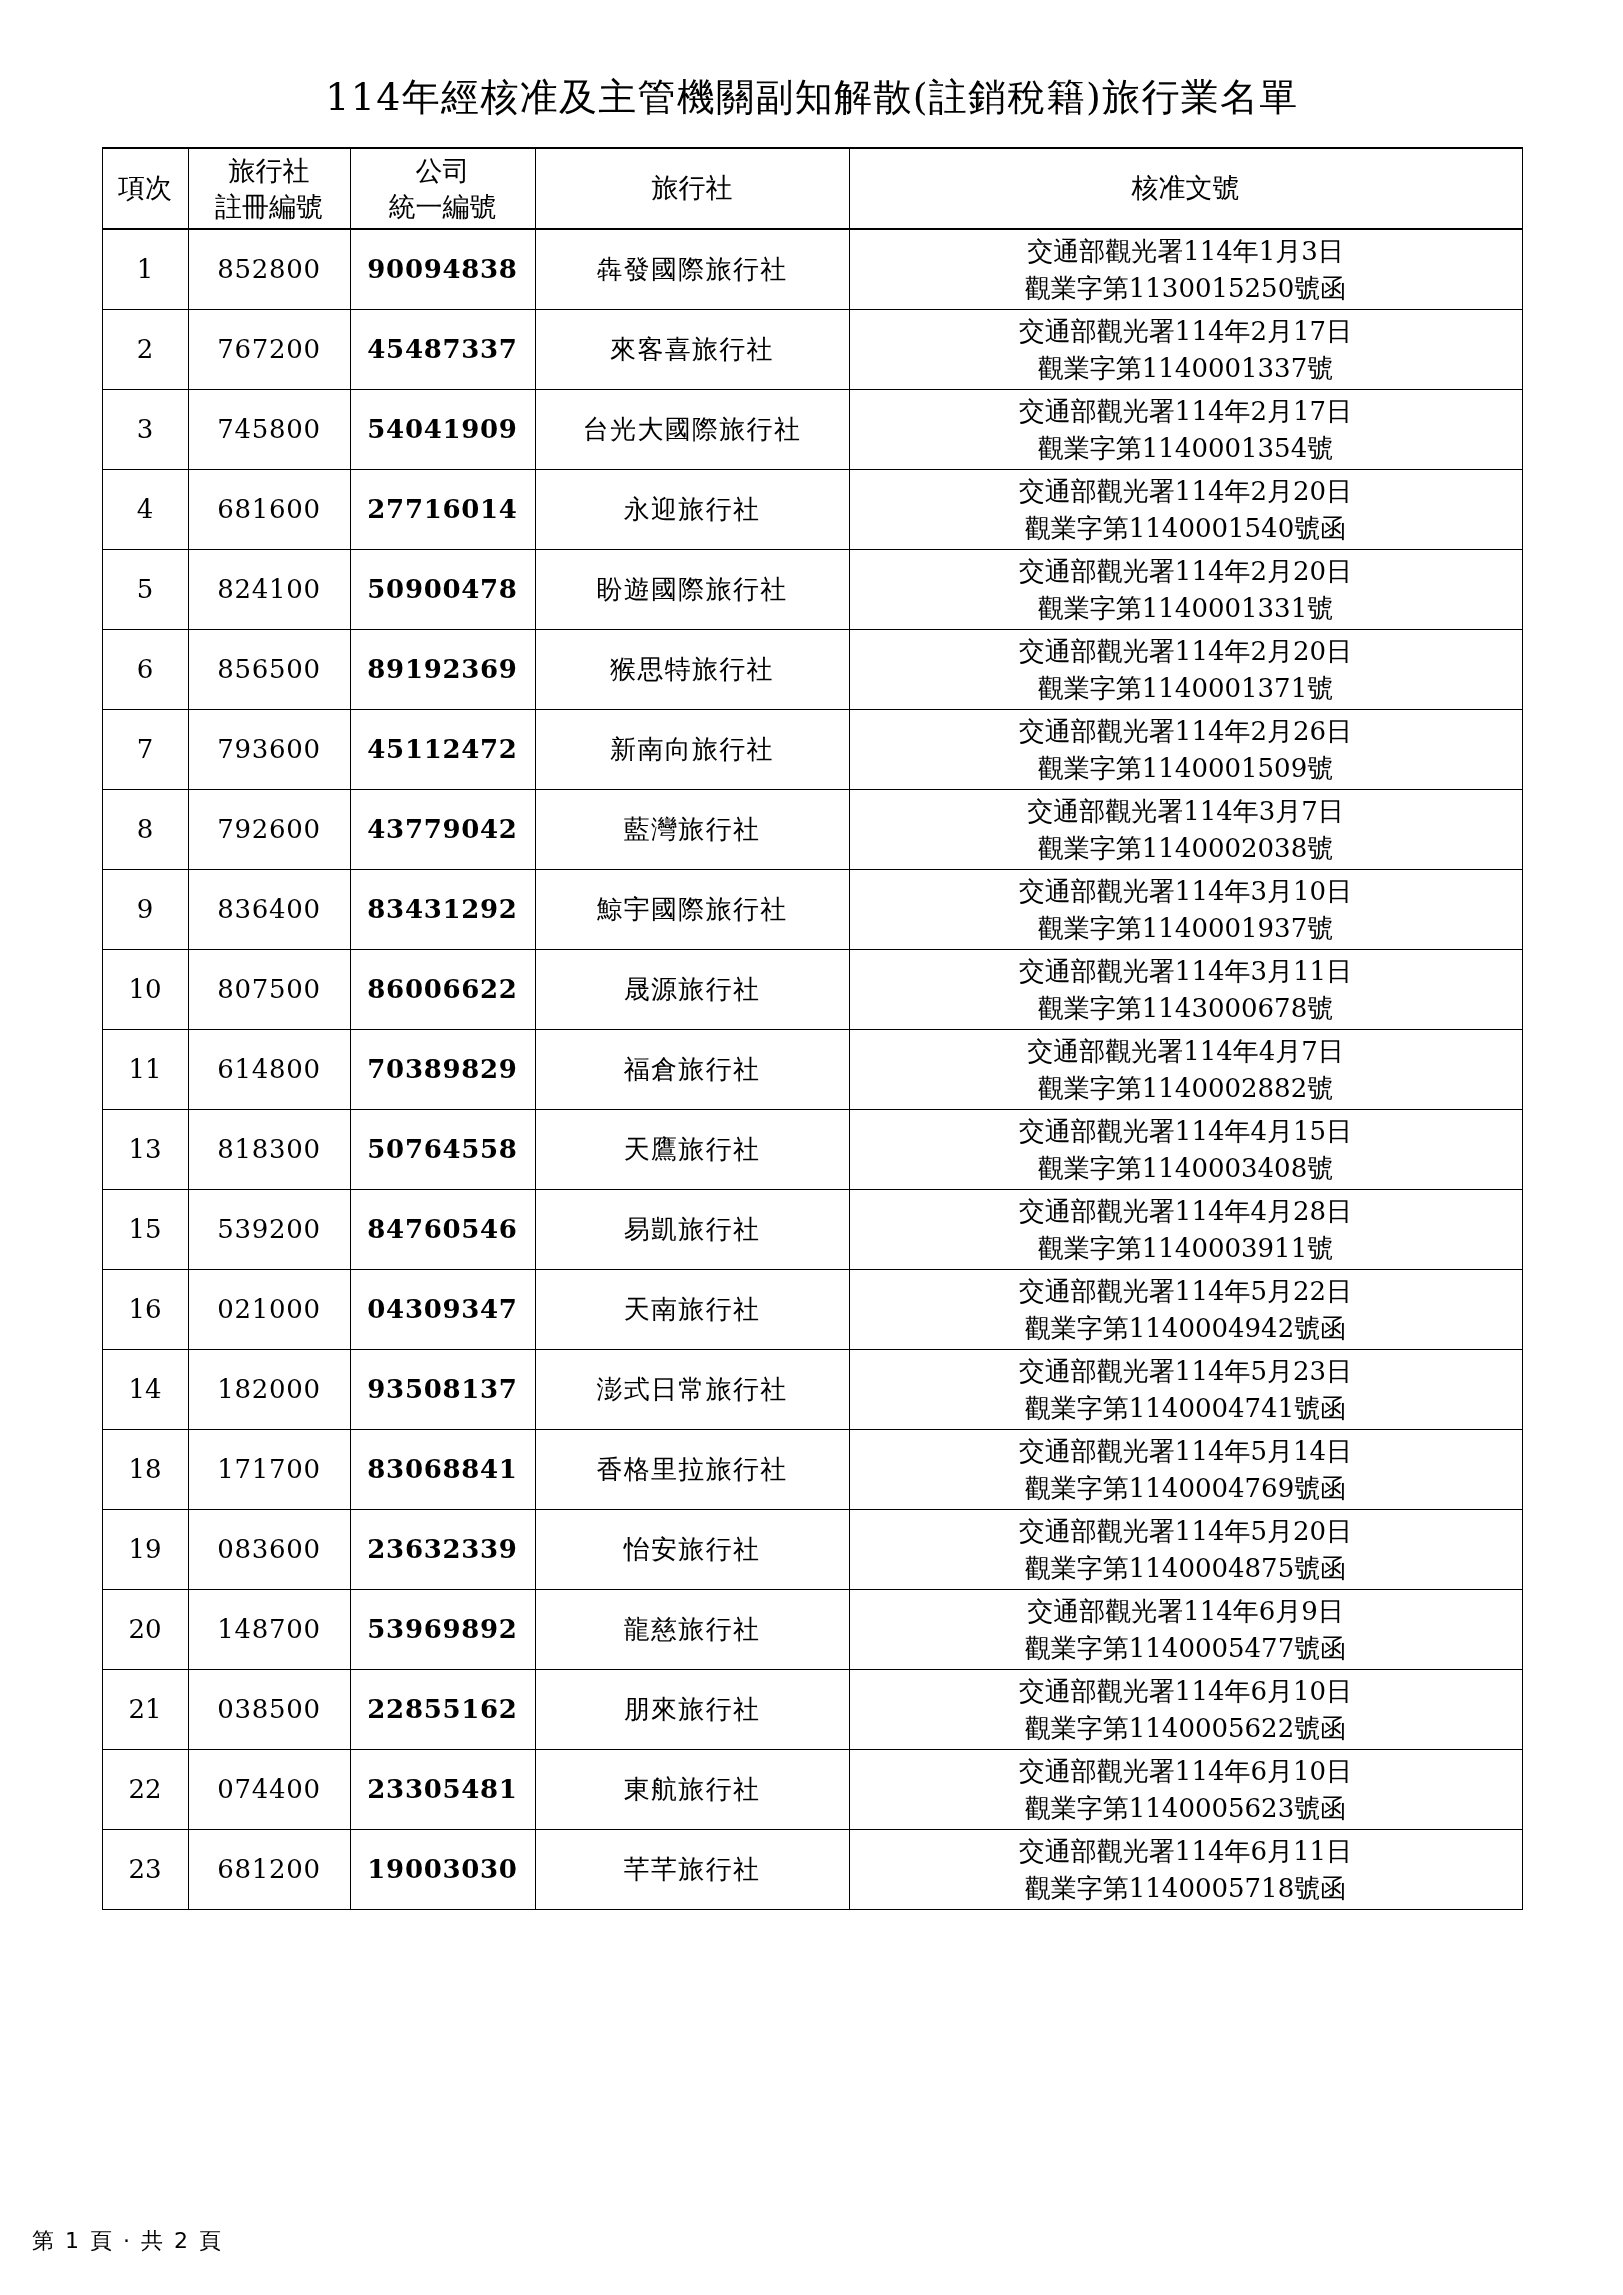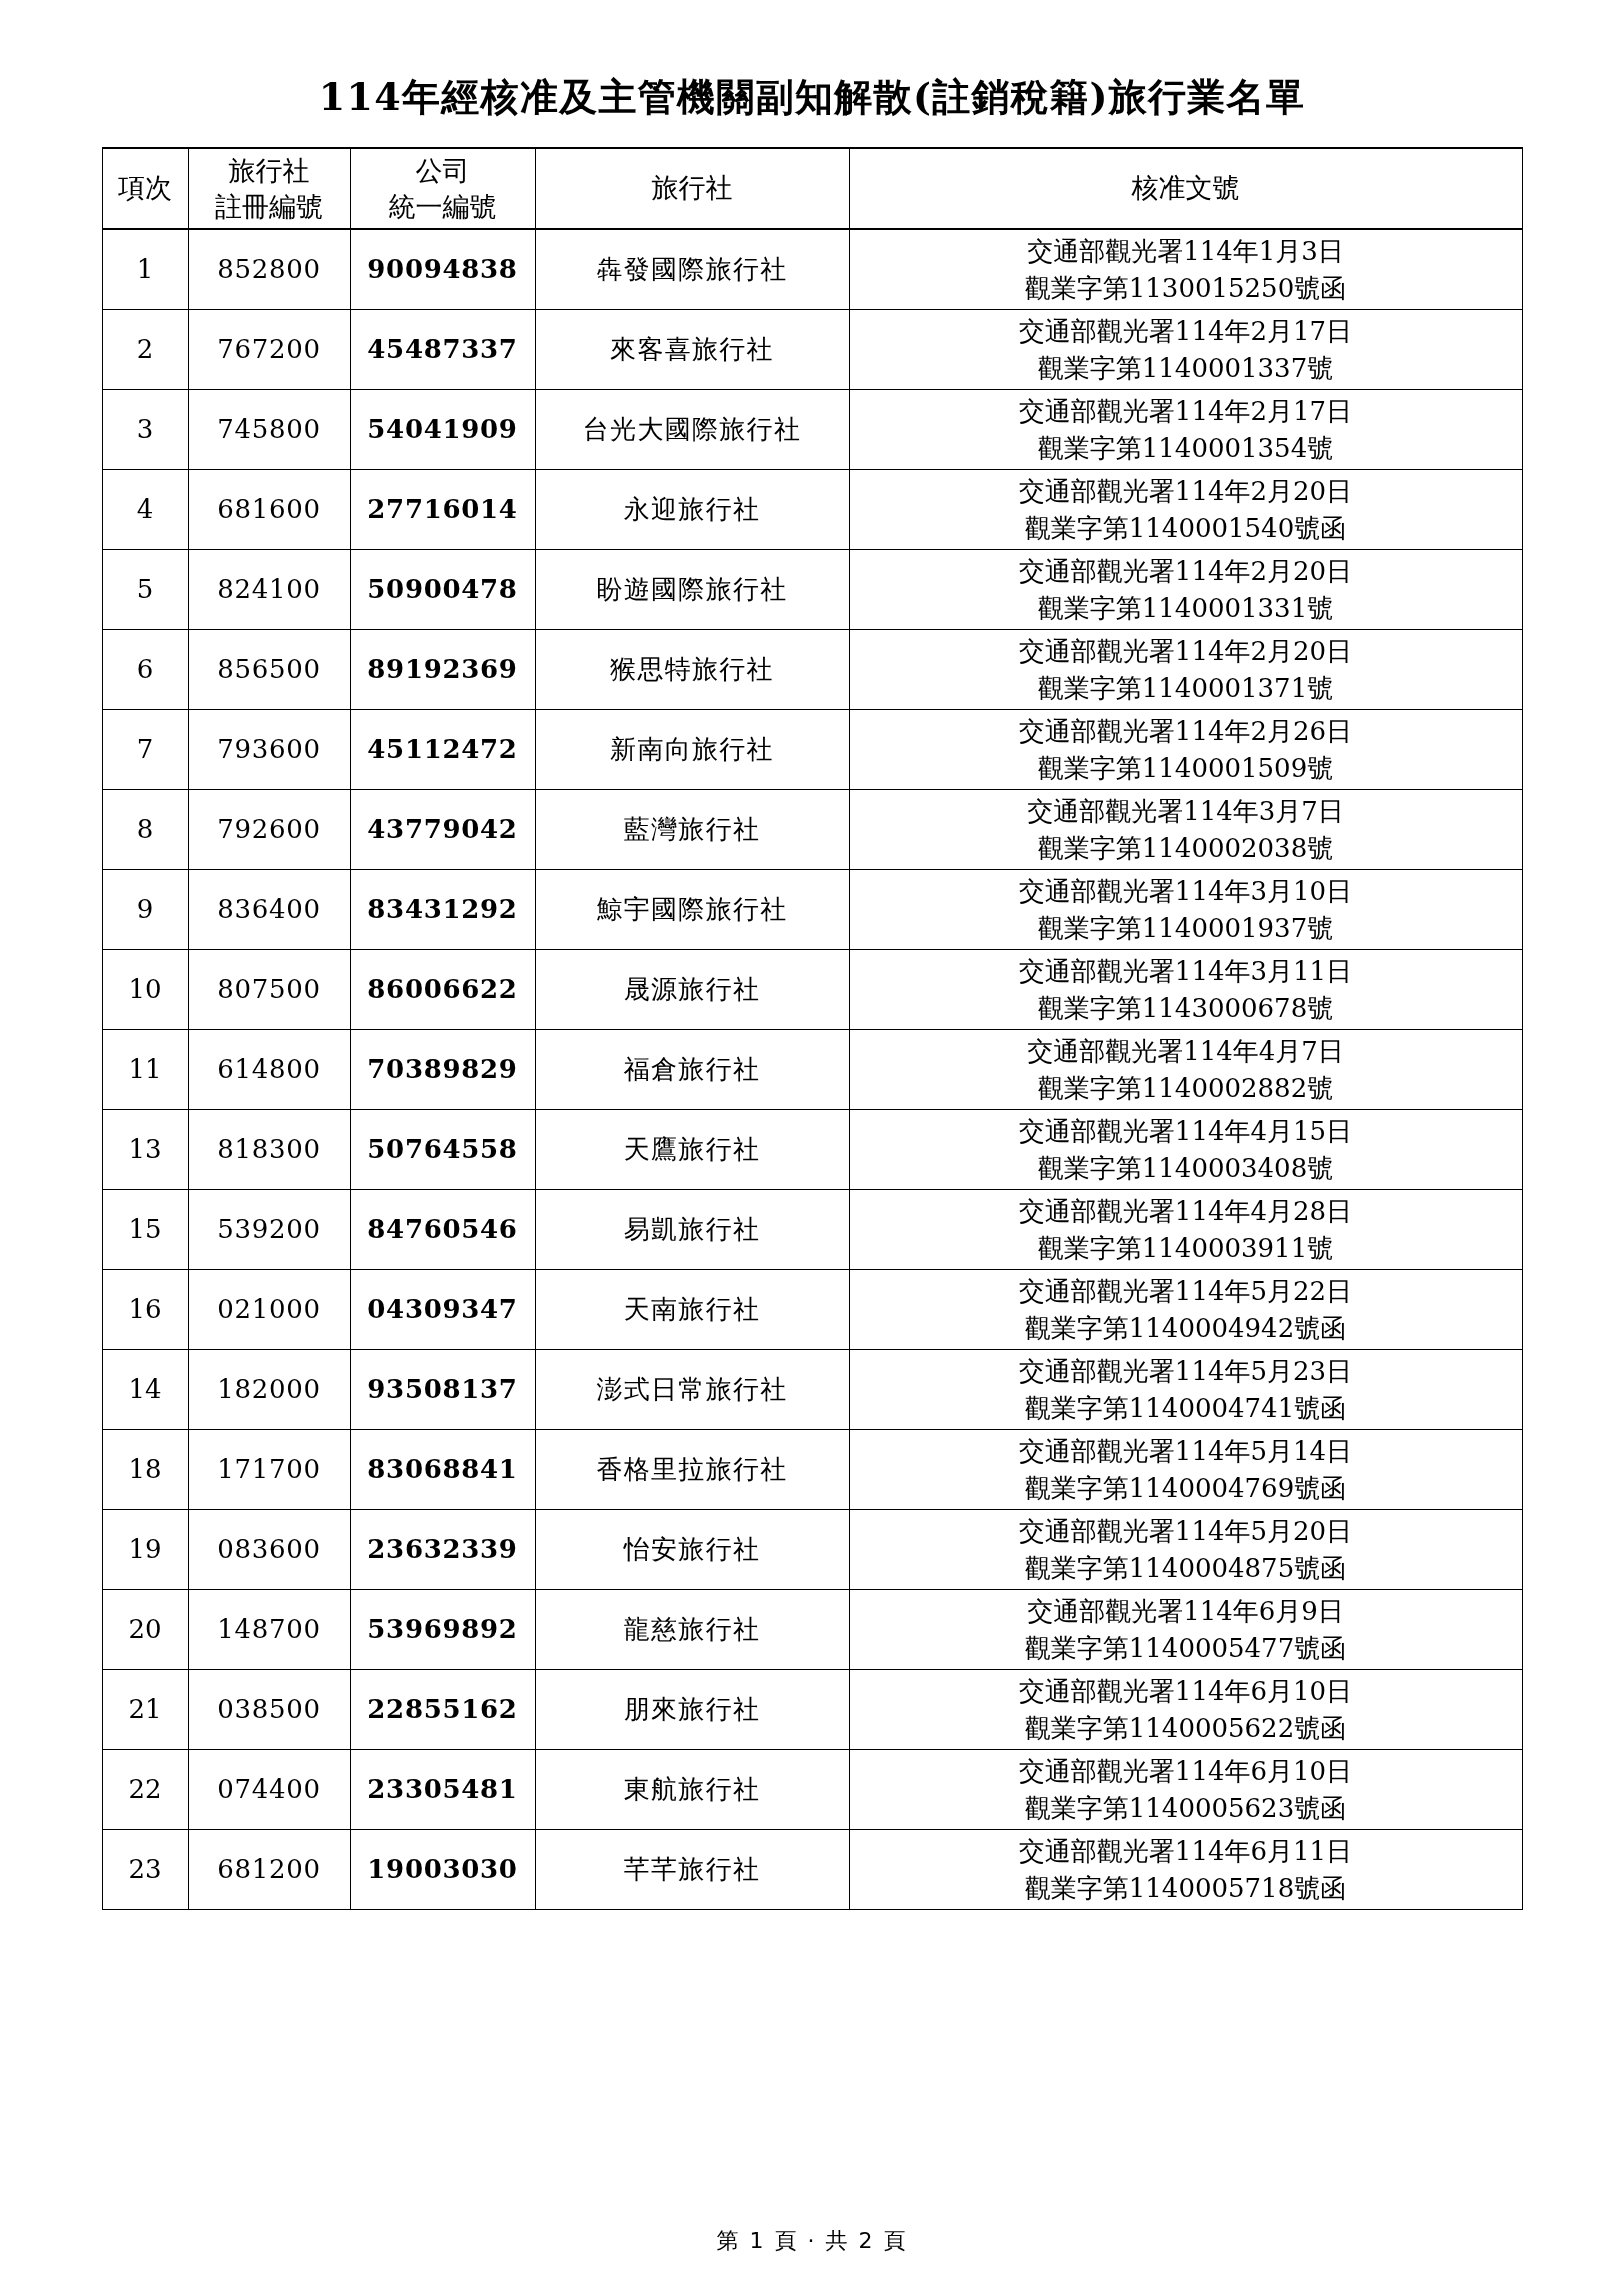--- a/index.html
+++ b/index.html
@@ -18,21 +18,21 @@
   .page {
     width: 1624px;
     height: 2295px;
     padding: 0 101px;
     position: relative;
   }
   .doc-title {
     text-align: center;
     font-family: "DejaVu Serif", "Liberation Serif", serif;
     font-size: 38px;
-    font-weight: 700;
+    font-weight: 400;
     letter-spacing: 1.3px;
     padding-top: 72px;
     padding-bottom: 20px;
     white-space: nowrap;
   }
   table.listing {
     width: 1421px;
     border-collapse: collapse;
     table-layout: fixed;
     margin: 4px auto;
@@ -70,25 +70,26 @@
   td.reg   { font-size: 27px; letter-spacing: 0.7px; }
   td.tax   { font-size: 27px; letter-spacing: 0.7px; font-weight: bold; }
   td.name  { font-size: 27px; letter-spacing: 1.3px; }
   td.doc   { font-size: 25.5px; line-height: 1.50; padding: 6.5px 5.2px; }
   td.doc .l1, td.doc .l2 { display: block; white-space: nowrap; }
   .footer {
     position: absolute;
     left: 0;
     right: 0;
     bottom: 39px;
-    text-align: center;
+    text-align: left;
     font-family: "DejaVu Sans", "Liberation Sans", sans-serif;
     font-size: 22px;
     letter-spacing: 2px;
     color: #000000;
+    padding-left: 32px;
   }
 </style>
 </head>
 <body>
 
 <div class="page">
 
   <div class="doc-title">114年經核准及主管機關副知解散(註銷稅籍)旅行業名單</div>
 
   <table class="listing">

